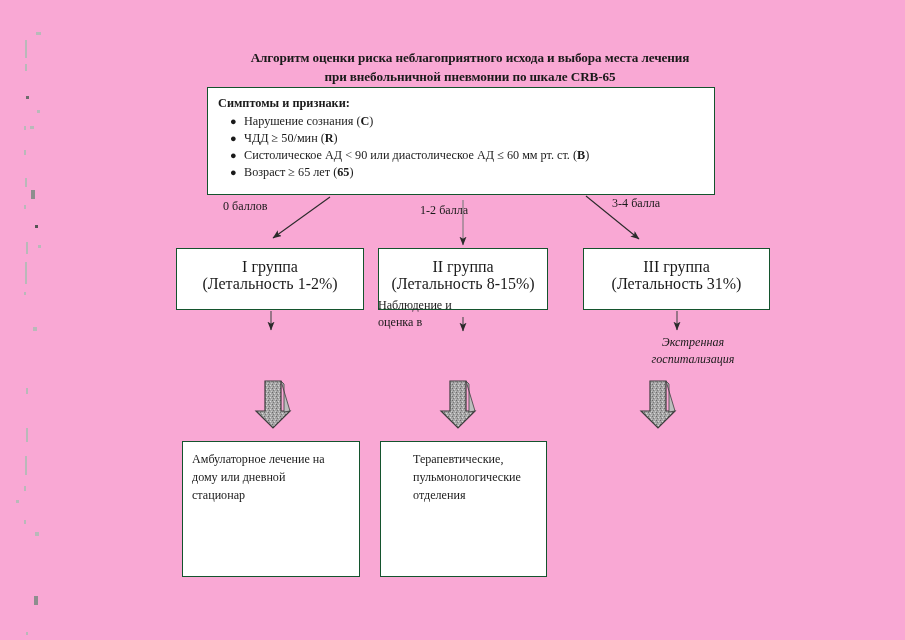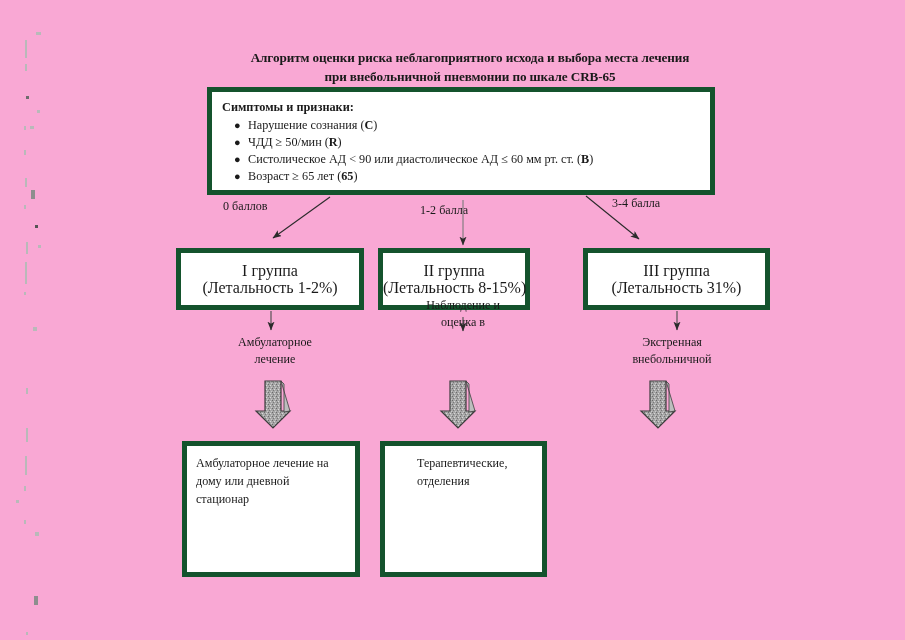--- a/index.html
+++ b/index.html
@@ -27,21 +27,21 @@
     font-weight: bold;
     font-size: 13.2px;
     line-height: 19px;
     letter-spacing: -0.1px;
   }
   #title .line { display: block; white-space: nowrap; }
 
   
   .box {
     position: absolute;
-    border: 5px solid #14532d;
+    border: 1px solid #14532d;
     background: #ffffff;
     box-sizing: border-box;
   }
 
   
   #symptoms-box {
     left: 207px;
     top: 87px;
     width: 508px;
     height: 108px;
@@ -84,51 +84,51 @@
   #score-12 { left: 420px; top: 203px; }
   #score-34 { left: 612px; top: 196px; }
 
   
   .group-box {
     height: 62px;
     text-align: center;
     padding-top: 9px;
   }
   #group-box-1 { left: 176px; top: 248px; width: 188px; }
-  #group-box-2 { left: 378px; top: 248px; width: 152px; }
+  #group-box-2 { left: 378px; top: 248px; width: 170px; }
   #group-box-3 { left: 583px; top: 248px; width: 187px; }
   .group-title,
   .group-mortality {
     font-size: 16px;
     line-height: 17px;
     white-space: nowrap;
   }
 
   
   #middle-note {
     position: absolute;
     left: 378px;
     top: 297px;
     width: 170px;
+    text-align: left;
+    font-size: 12.1px;
+    line-height: 17px;
+  }
+  #middle-note span { display: block; white-space: nowrap; }
+
+  
+  .caption {
+    position: absolute;
     text-align: center;
     font-size: 12.1px;
     line-height: 17px;
   }
-  #middle-note span { display: block; white-space: nowrap; }
-
-  
-  .caption {
-    position: absolute;
-    text-align: center;
-    font-size: 12.1px;
-    line-height: 17px;
-  }
   .caption span { display: block; white-space: nowrap; }
   #caption-left  { left: 200px; top: 334px; width: 150px; }
-  #caption-right { left: 592px; top: 334px; width: 160px; }
+  #caption-right { left: 613px; top: 334px; width: 160px; font-style: italic; }
 
   
   .bottom-box {
     top: 441px;
     height: 136px;
     padding: 8px 9px 0 9px;
   }
   #bottom-box-1 { left: 182px; width: 178px; }
   #bottom-box-2 { left: 380px; width: 167px; padding-left: 32px; }
   #bottom-box-3 { left: 556px; width: 239px; }
@@ -226,39 +226,36 @@
   <div class="box group-box" id="group-box-3">
     <div class="group-title">III группа</div>
     <div class="group-mortality">(Летальность 31%)</div>
   </div>
 
   <div id="middle-note">
     <span>Наблюдение и</span>
     <span>оценка в</span>
   </div>
 
-  <div class="caption" id="caption-left">
-    <span>Амбулаторное</span>
-    <span>лечение</span>
-  </div>
   <div class="caption" id="caption-right">
     <span>Экстренная</span>
-    <span>внебольничной</span>
+    <span>госпитализация</span>
   </div>
 
   <div class="box bottom-box" id="bottom-box-1">
     <div class="txt">
       <span>Амбулаторное лечение на</span>
       <span>дому или дневной</span>
       <span>стационар</span>
     </div>
   </div>
   <div class="box bottom-box" id="bottom-box-2">
     <div class="txt">
       <span>Терапевтические,</span>
+      <span>пульмонологические</span>
       <span>отделения</span>
     </div>
   </div>
 
   <svg id="connectors" viewBox="0 0 905 640">
     <defs>
       <marker id="tip" markerWidth="9" markerHeight="9" refX="7.6" refY="3.2" orient="auto" markerUnits="strokeWidth">
         <path d="M0,0 L8,3.2 L0,6.4 L1.9,3.2 z" fill="#2b2b2b"></path>
       </marker>
 

